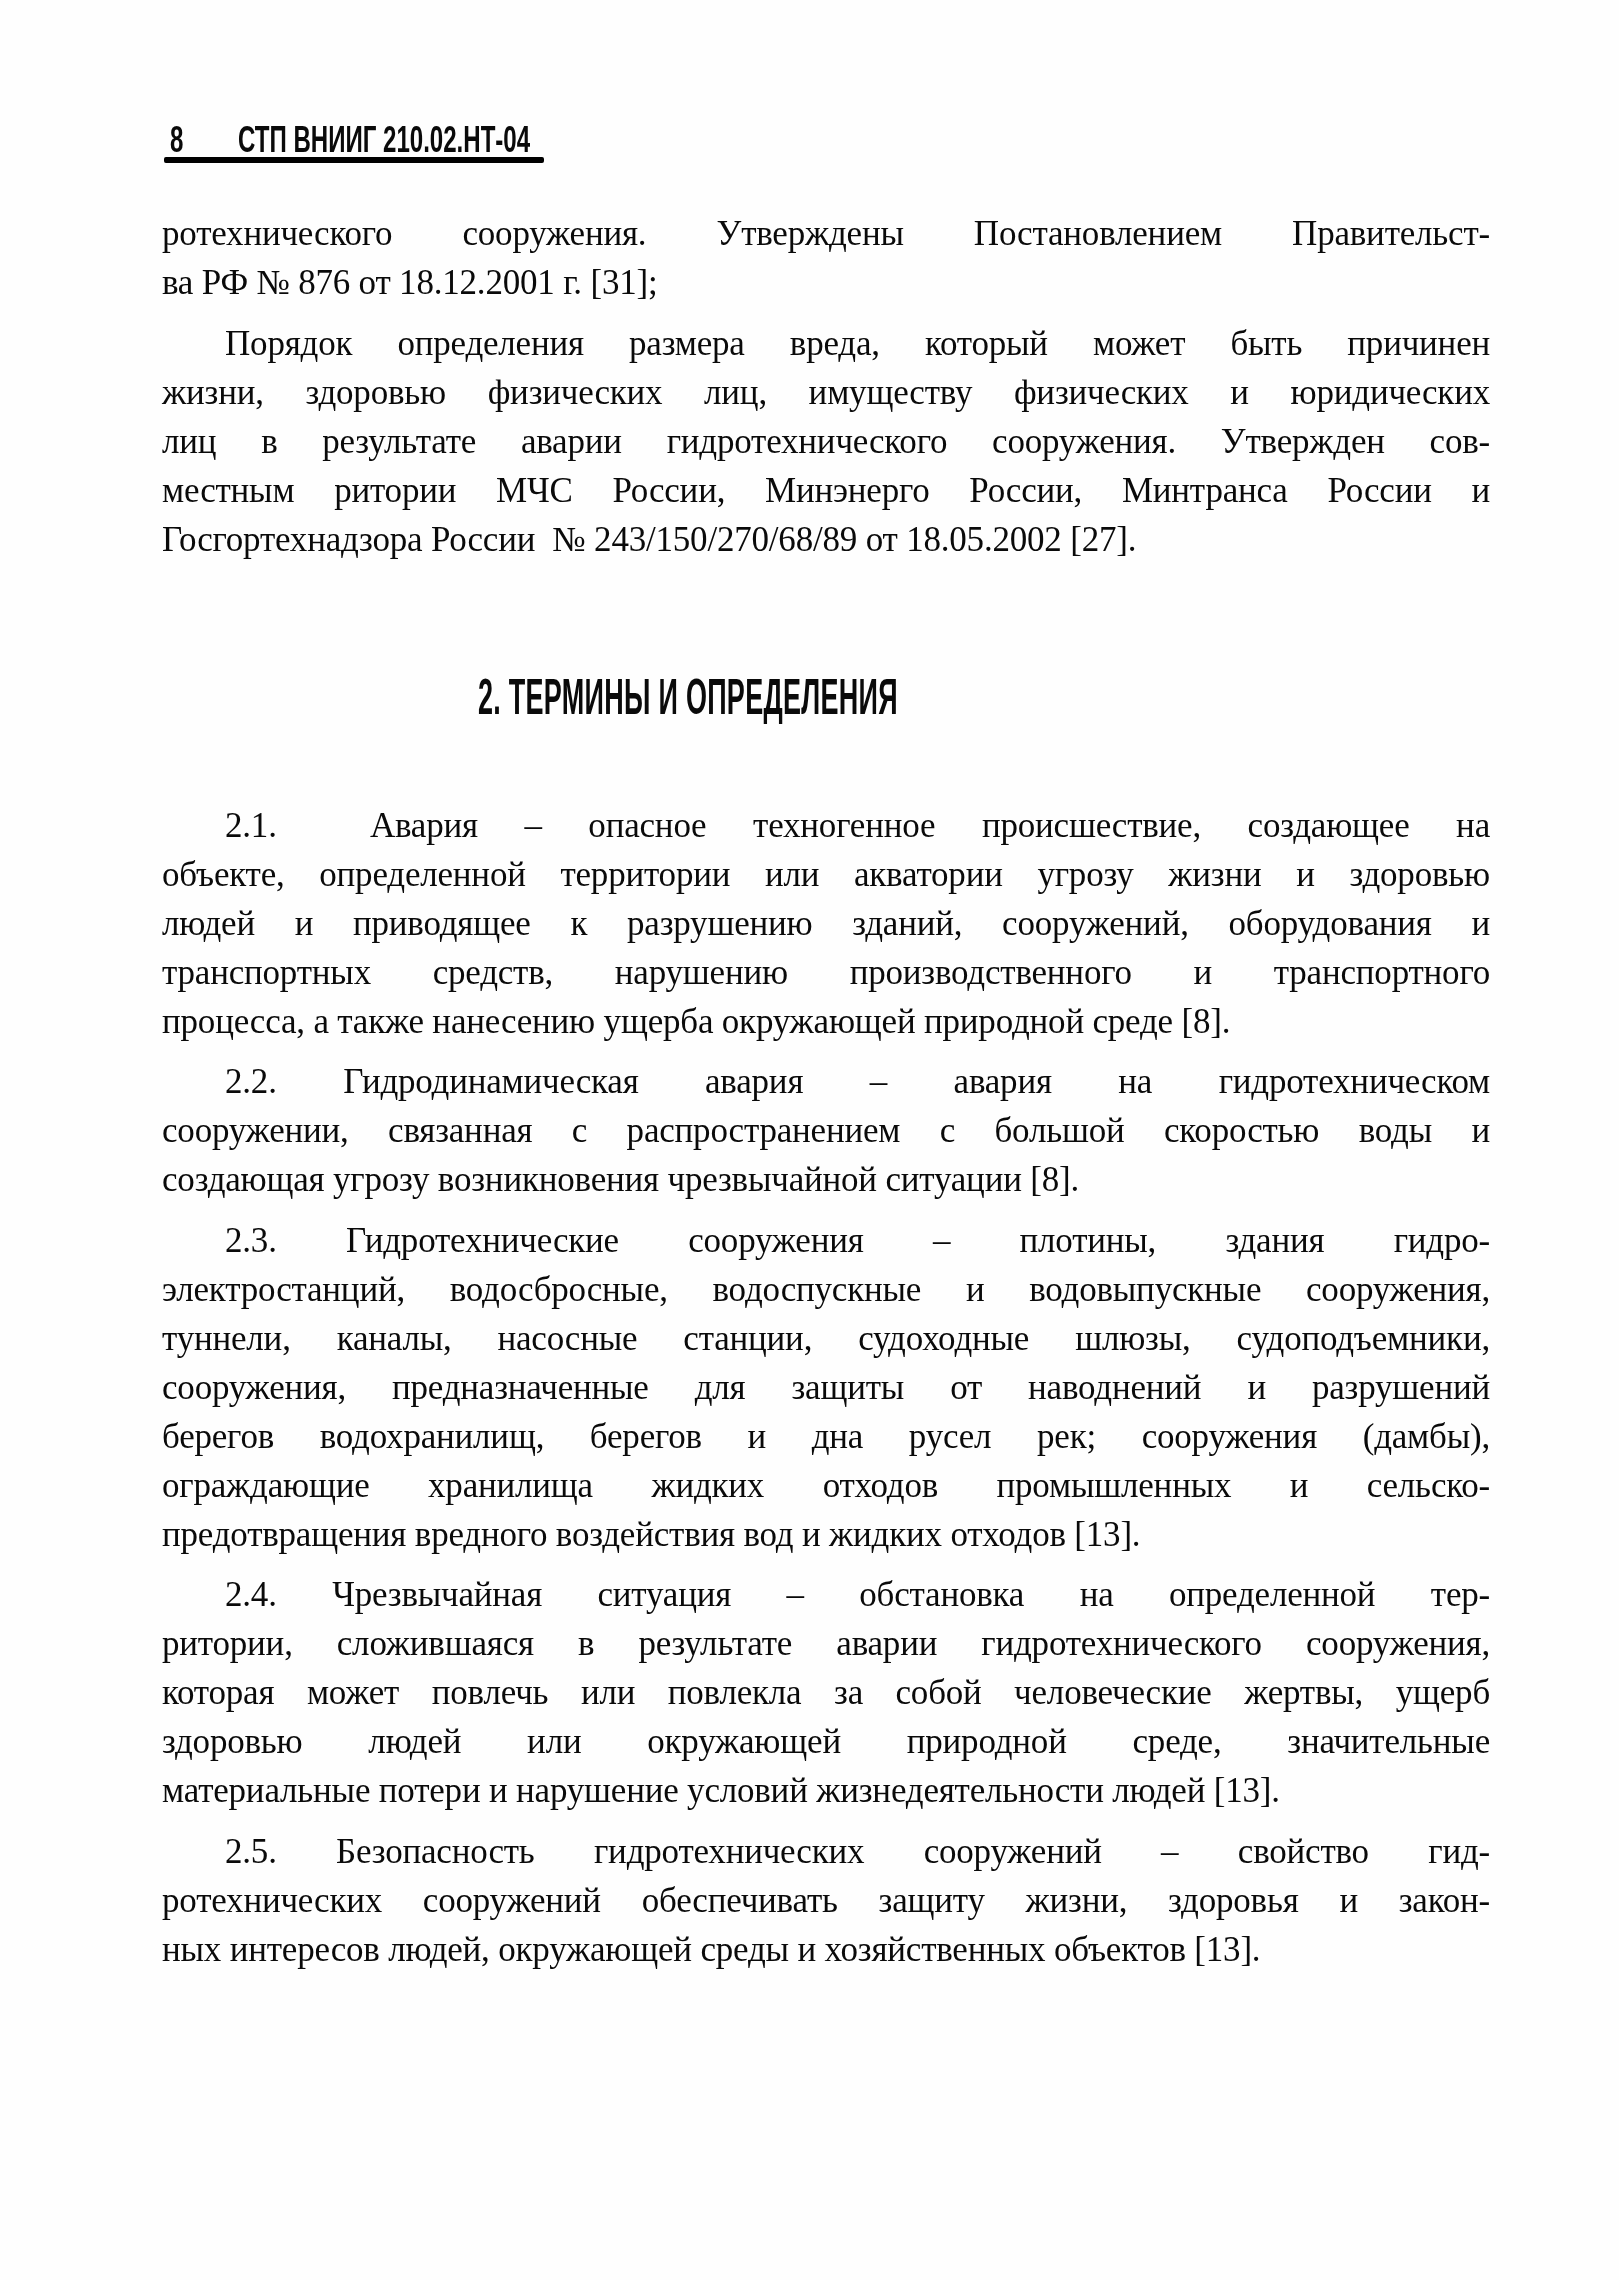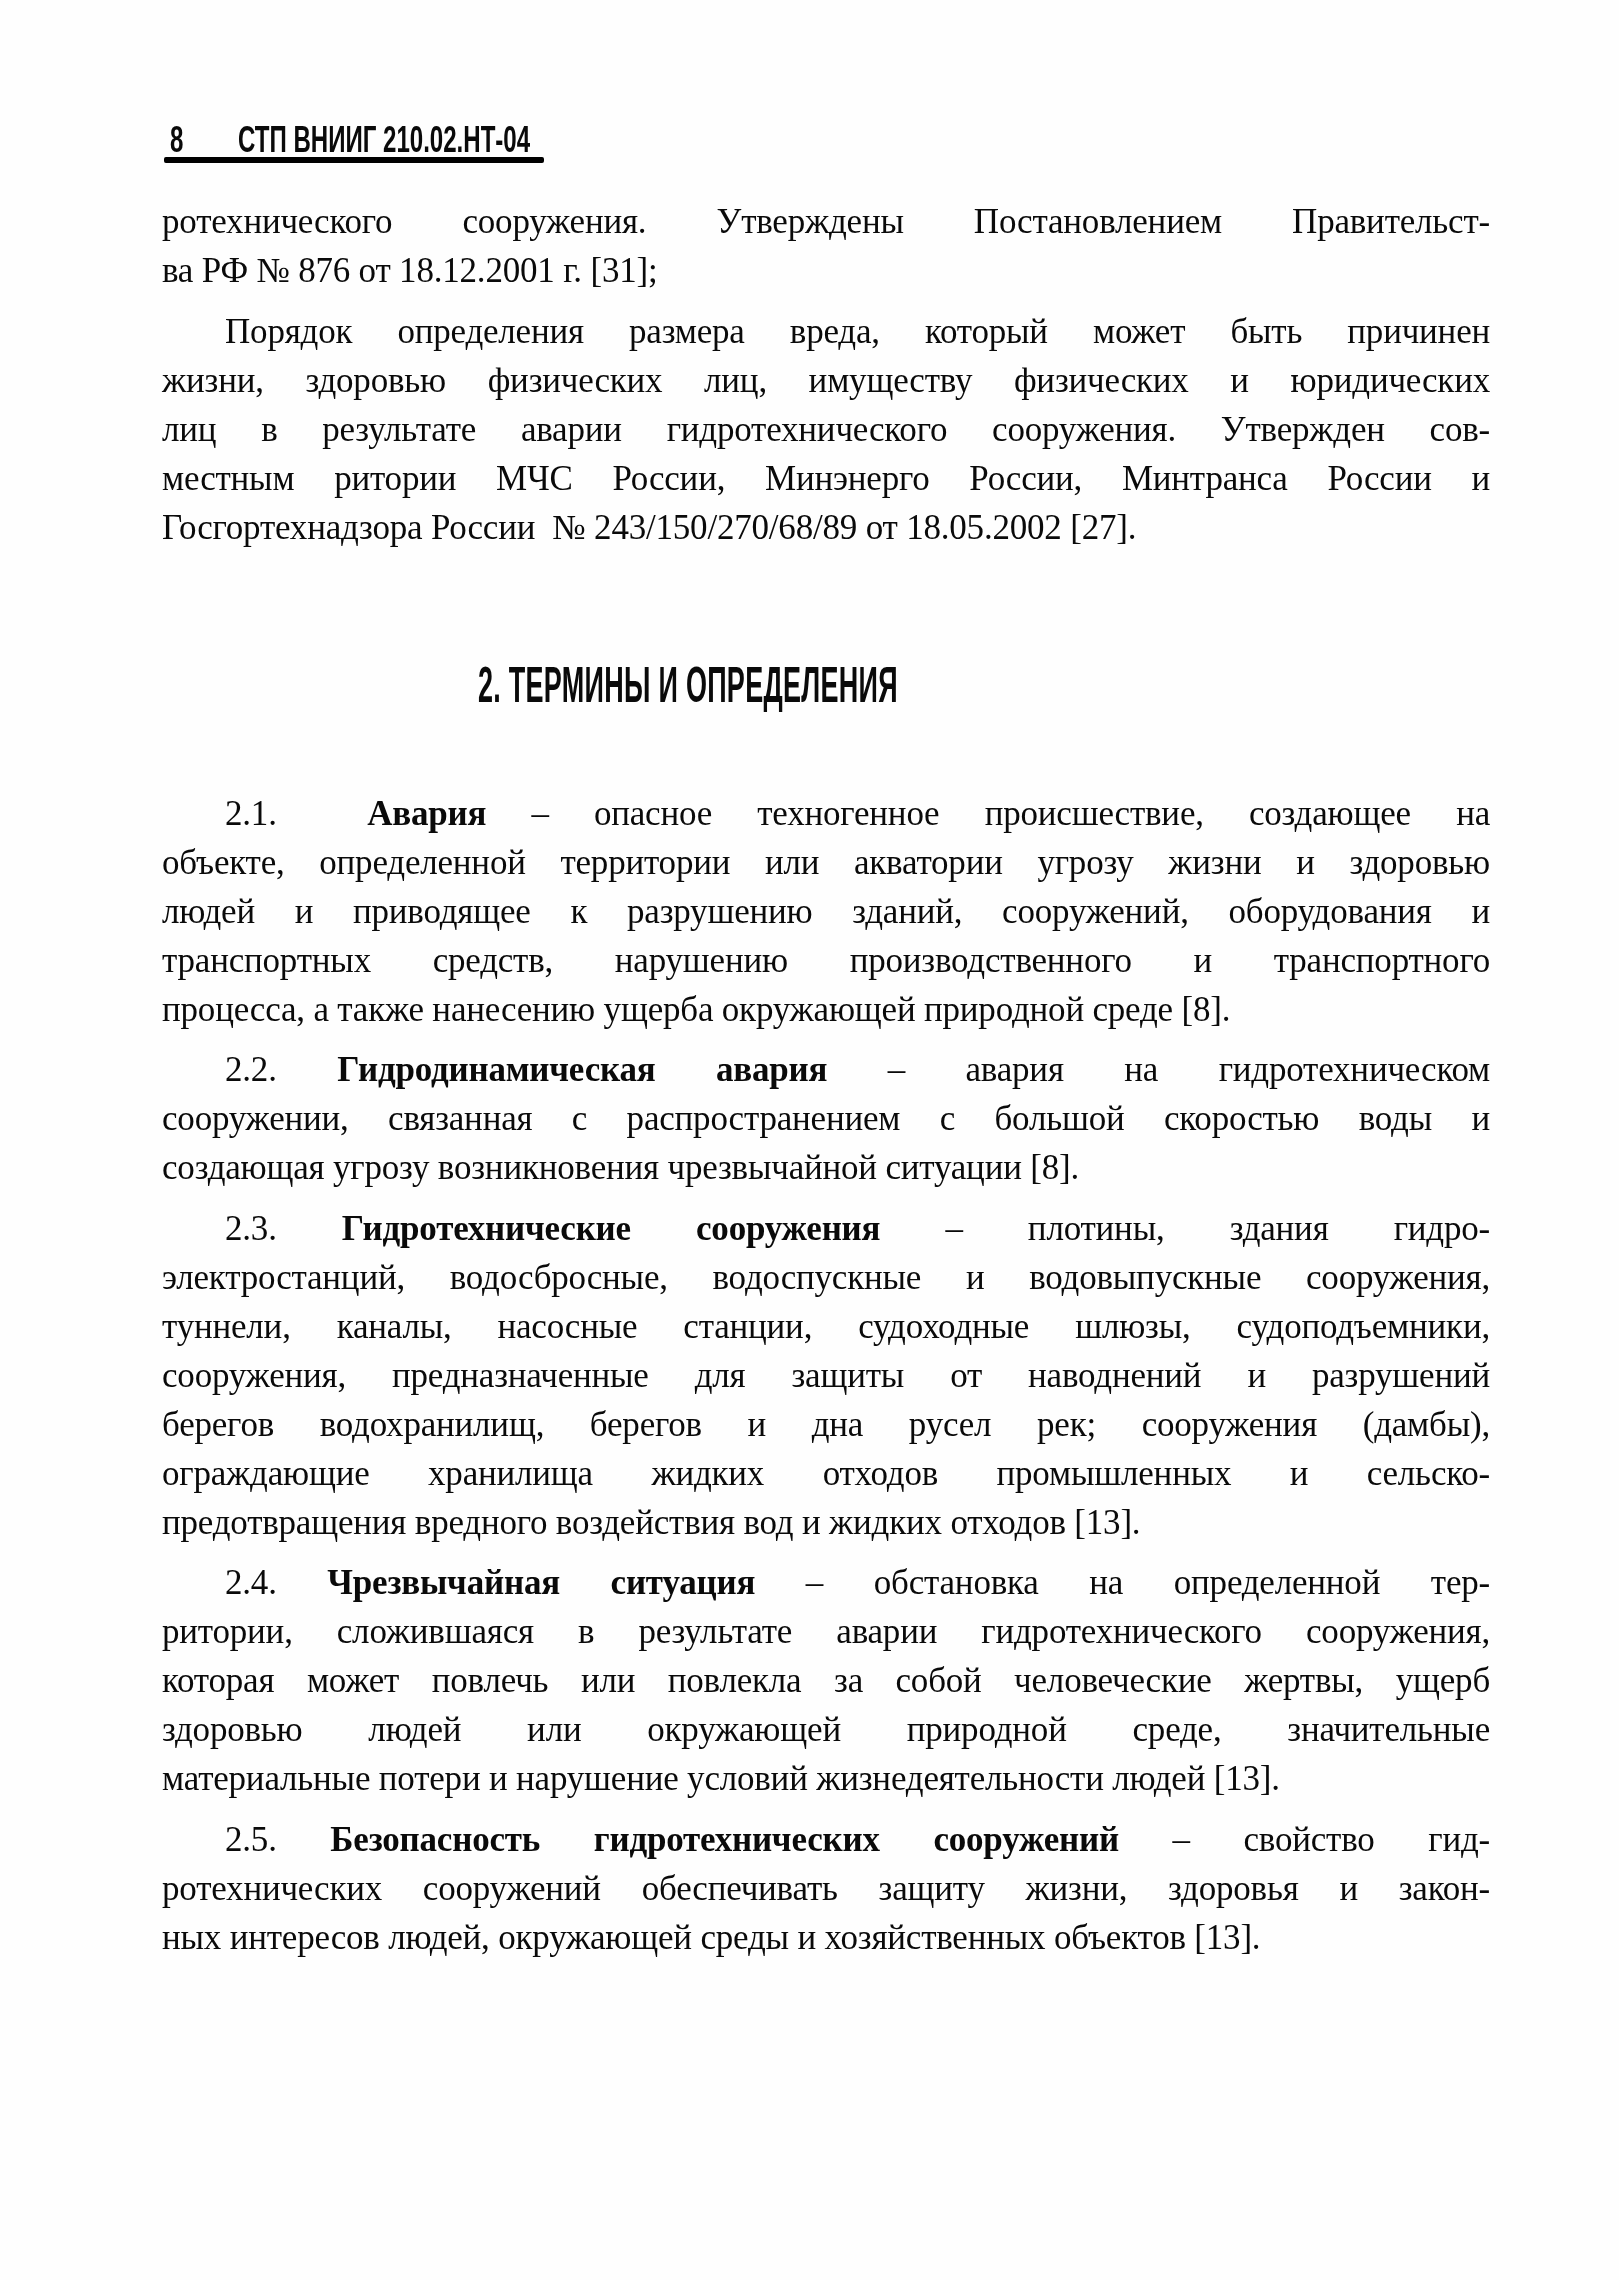--- a/index.html
+++ b/index.html
@@ -49,34 +49,34 @@
     top: 157px;
     width: 380px;
     height: 5.8px;
     background: #000;
     border-radius: 1.9px;
   }
   
   .column {
     position: absolute;
     left: 162px;
-    top: 197px;
+    top: 209px;
     width: 1328px;
     font-size: 35px;
     line-height: 49px;
     letter-spacing: -0.2px;
   }
   .paragraph { margin: 0 0 11.6px 0; }
   .line { text-align: left; }
   .line.j {
     text-align: justify;
     text-align-last: justify;
   }
   .line.indent { text-indent: 63px; }
-  .line b { font-weight: bold; }
+  .line b { font-weight: normal; }
   
   .heading-wrap {
     margin: 104px 0 75px 0;
     padding-left: 316px;
     height: 58px;
   }
   .heading-text {
     font-family: "Liberation Sans", sans-serif;
     font-weight: bold;
     font-size: 50px;

